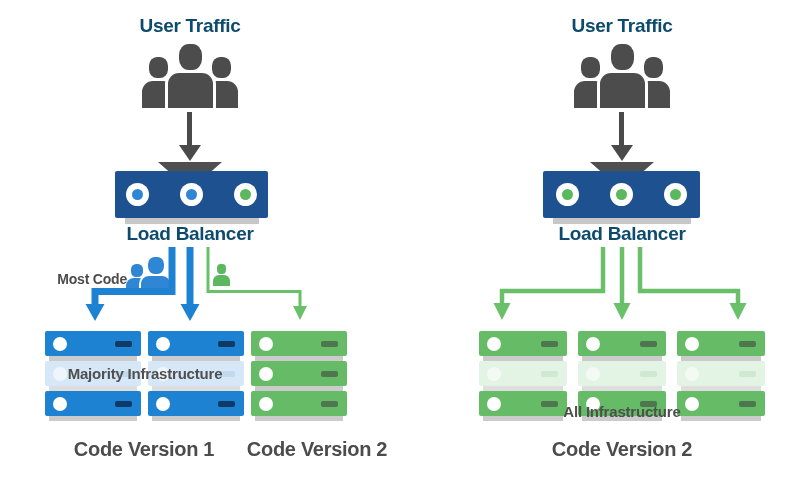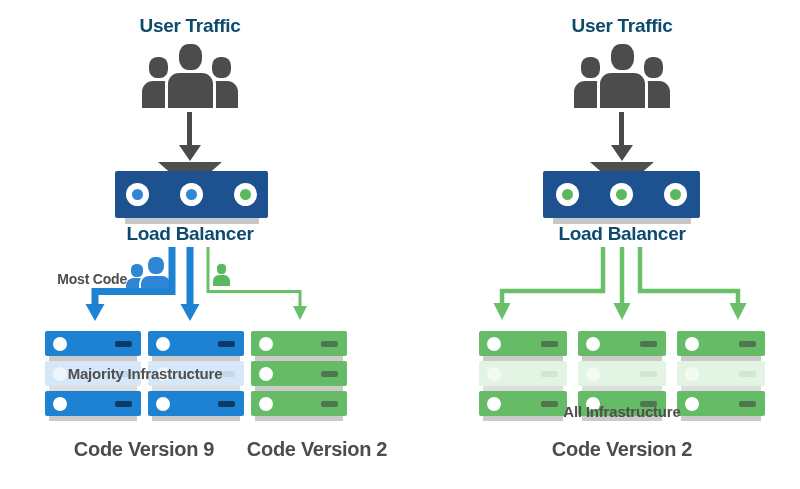--- a/index.html
+++ b/index.html
@@ -186,21 +186,21 @@
       <span class="led"></span>
       <span class="dash"></span>
     </div>
   <div class="abs server green" style="left:251px; top:391px;">
       <span class="led"></span>
       <span class="dash"></span>
     </div>
 
   <div class="abs infra-label" style="left:45px; top:365px; width:200px;">Majority Infrastructure</div>
 
-  <div class="abs code-label" style="left:44px; top:438px; width:200px;">Code Version 9</div>
+  <div class="abs code-label" style="left:44px; top:438px; width:200px;">Code Version 1</div>
   <div class="abs code-label" style="left:241px; top:438px; width:152px;">Code Version 2</div>
 
   <div class="abs big-title" style="left:522px; top:15px; width:200px;">User Traffic</div>
 
   <div class="abs tg" style="left:574px; top:44px;">
     <div class="person p-l">
         <div class="head"></div>
         <div class="torso"></div>
       </div>
     <div class="person p-r">

